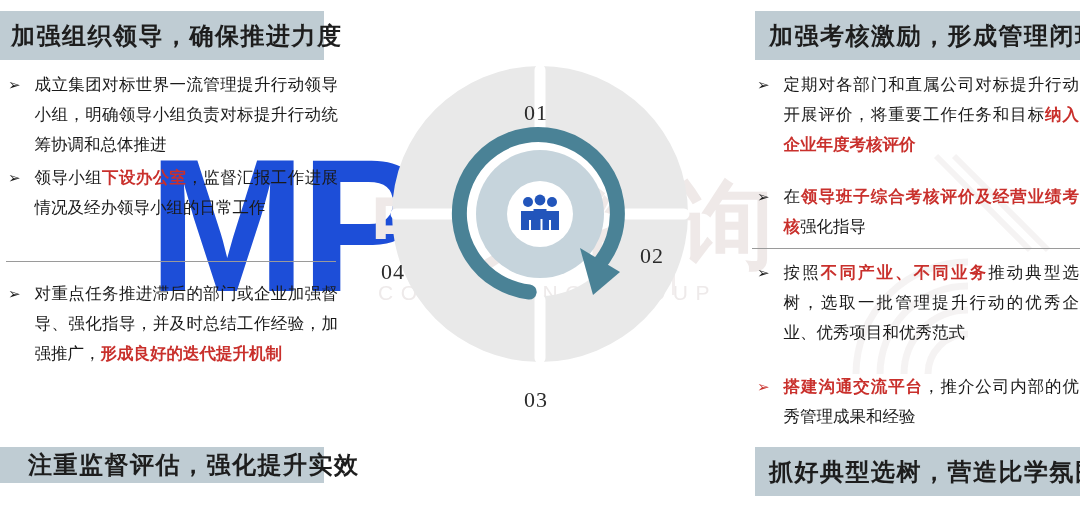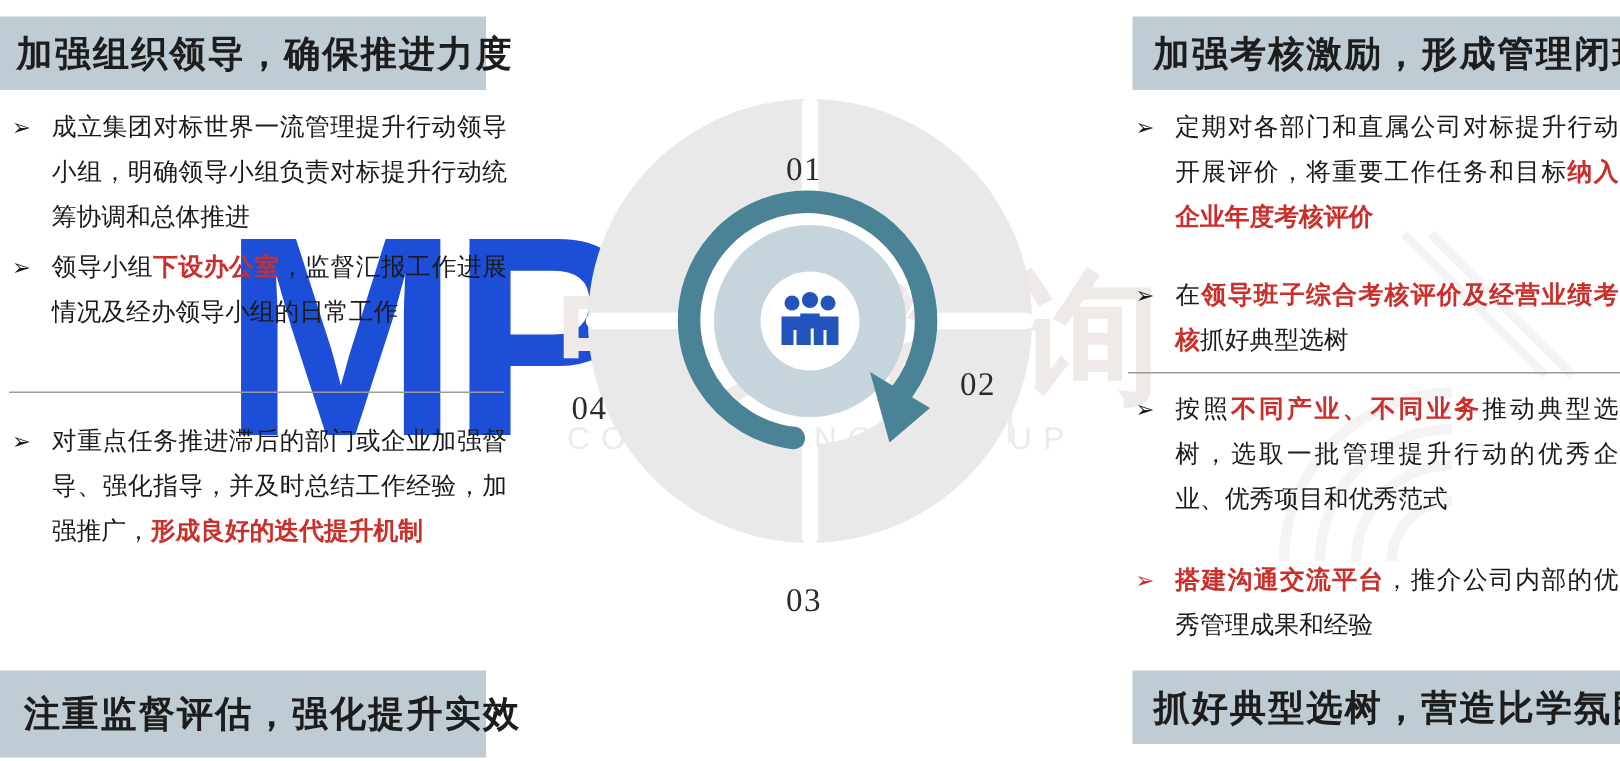--- a/index.html
+++ b/index.html
@@ -65,21 +65,21 @@
     background: #bfccd3;
     display: flex; align-items: center;
     font-family: "Liberation Serif", "DejaVu Serif", serif;
     font-weight: 700;
     font-size: 24px;
     color: #1d1d1d;
     letter-spacing: 1.5px;
     white-space: nowrap;
   }
   .banner-tl { left: 0px;   top: 11px;  width: 324px; height: 49px; padding-left: 11px; }
-  .banner-bl { left: 0px;   top: 447px; width: 324px; height: 58px; padding-left: 16px; }
+  .banner-bl { left: 0px;   top: 447px; width: 324px; height: 36px; padding-left: 28px; }
   .banner-tr { left: 755px; top: 11px;  width: 325px; height: 49px; padding-left: 14px; }
   .banner-br { left: 755px; top: 447px; width: 325px; height: 49px; padding-left: 14px; }
 
   
   .block { position: absolute; }
   .blk-l1 { left: 8px;  top: 70px;  width: 330px; }
   .blk-l2 { left: 8px;  top: 163px; width: 330px; }
   .blk-l3 { left: 8px;  top: 279px; width: 330px; }
   .blk-r1 { left: 757px; top: 70px;  width: 322px; }
   .blk-r2 { left: 757px; top: 182px; width: 322px; }
@@ -203,21 +203,21 @@
 
   <div class="block blk-r1">
       <div class="bullet gap-wide">
         <span class="mark">➢</span>
         <span class="body"><span>定期对各部门和直属公司对标提升行动开展评价，将重要工作任务和目标</span><span class="red">纳入企业年度考核评价</span></span>
       </div>
     </div>
   <div class="block blk-r2">
       <div class="bullet gap-wide">
         <span class="mark">➢</span>
-        <span class="body"><span>在</span><span class="red">领导班子综合考核评价及经营业绩考核</span><span>抓好典型选树</span></span>
+        <span class="body"><span>在</span><span class="red">领导班子综合考核评价及经营业绩考核</span><span>强化指导</span></span>
       </div>
     </div>
   <div class="block blk-r3">
       <div class="bullet gap-wide">
         <span class="mark">➢</span>
         <span class="body"><span>按照</span><span class="red">不同产业、不同业务</span><span>推动典型选树，选取一批管理提升行动的优秀企业、优秀项目和优秀范式</span></span>
       </div>
     </div>
   <div class="block blk-r4">
       <div class="bullet gap-wide">

